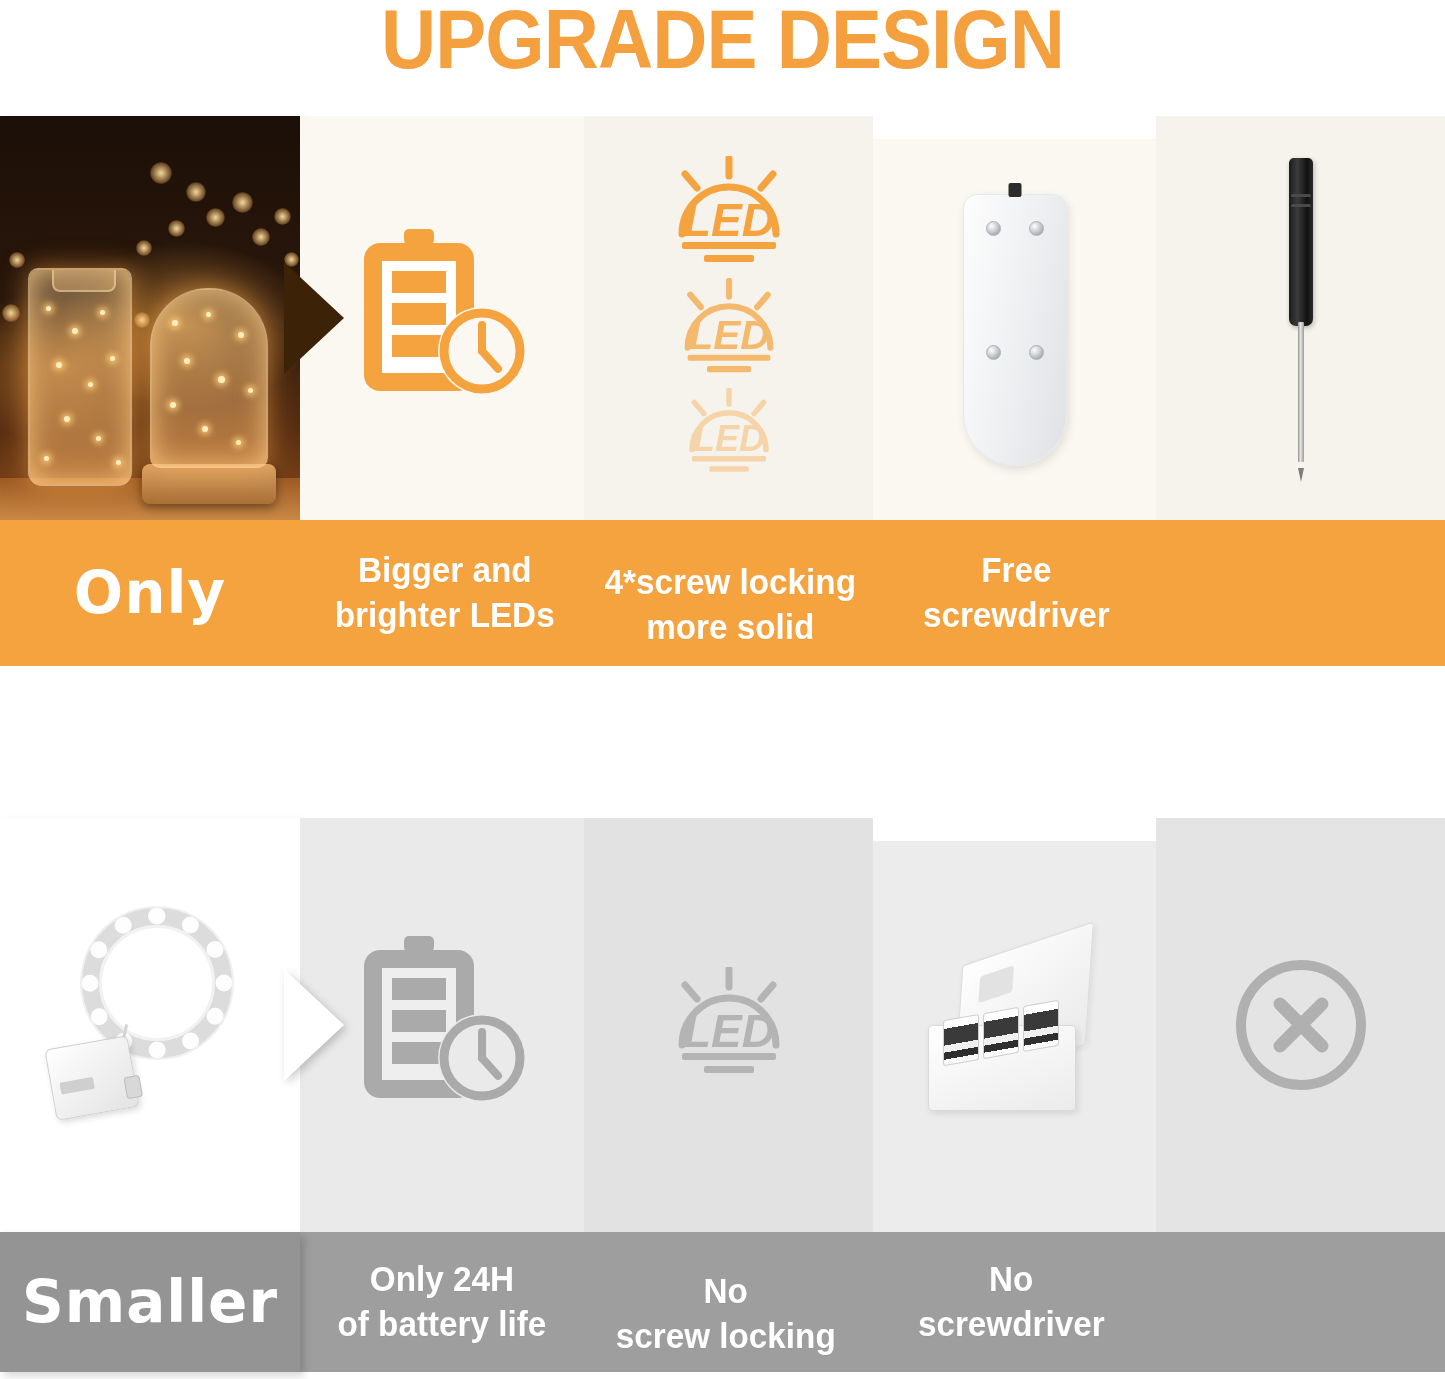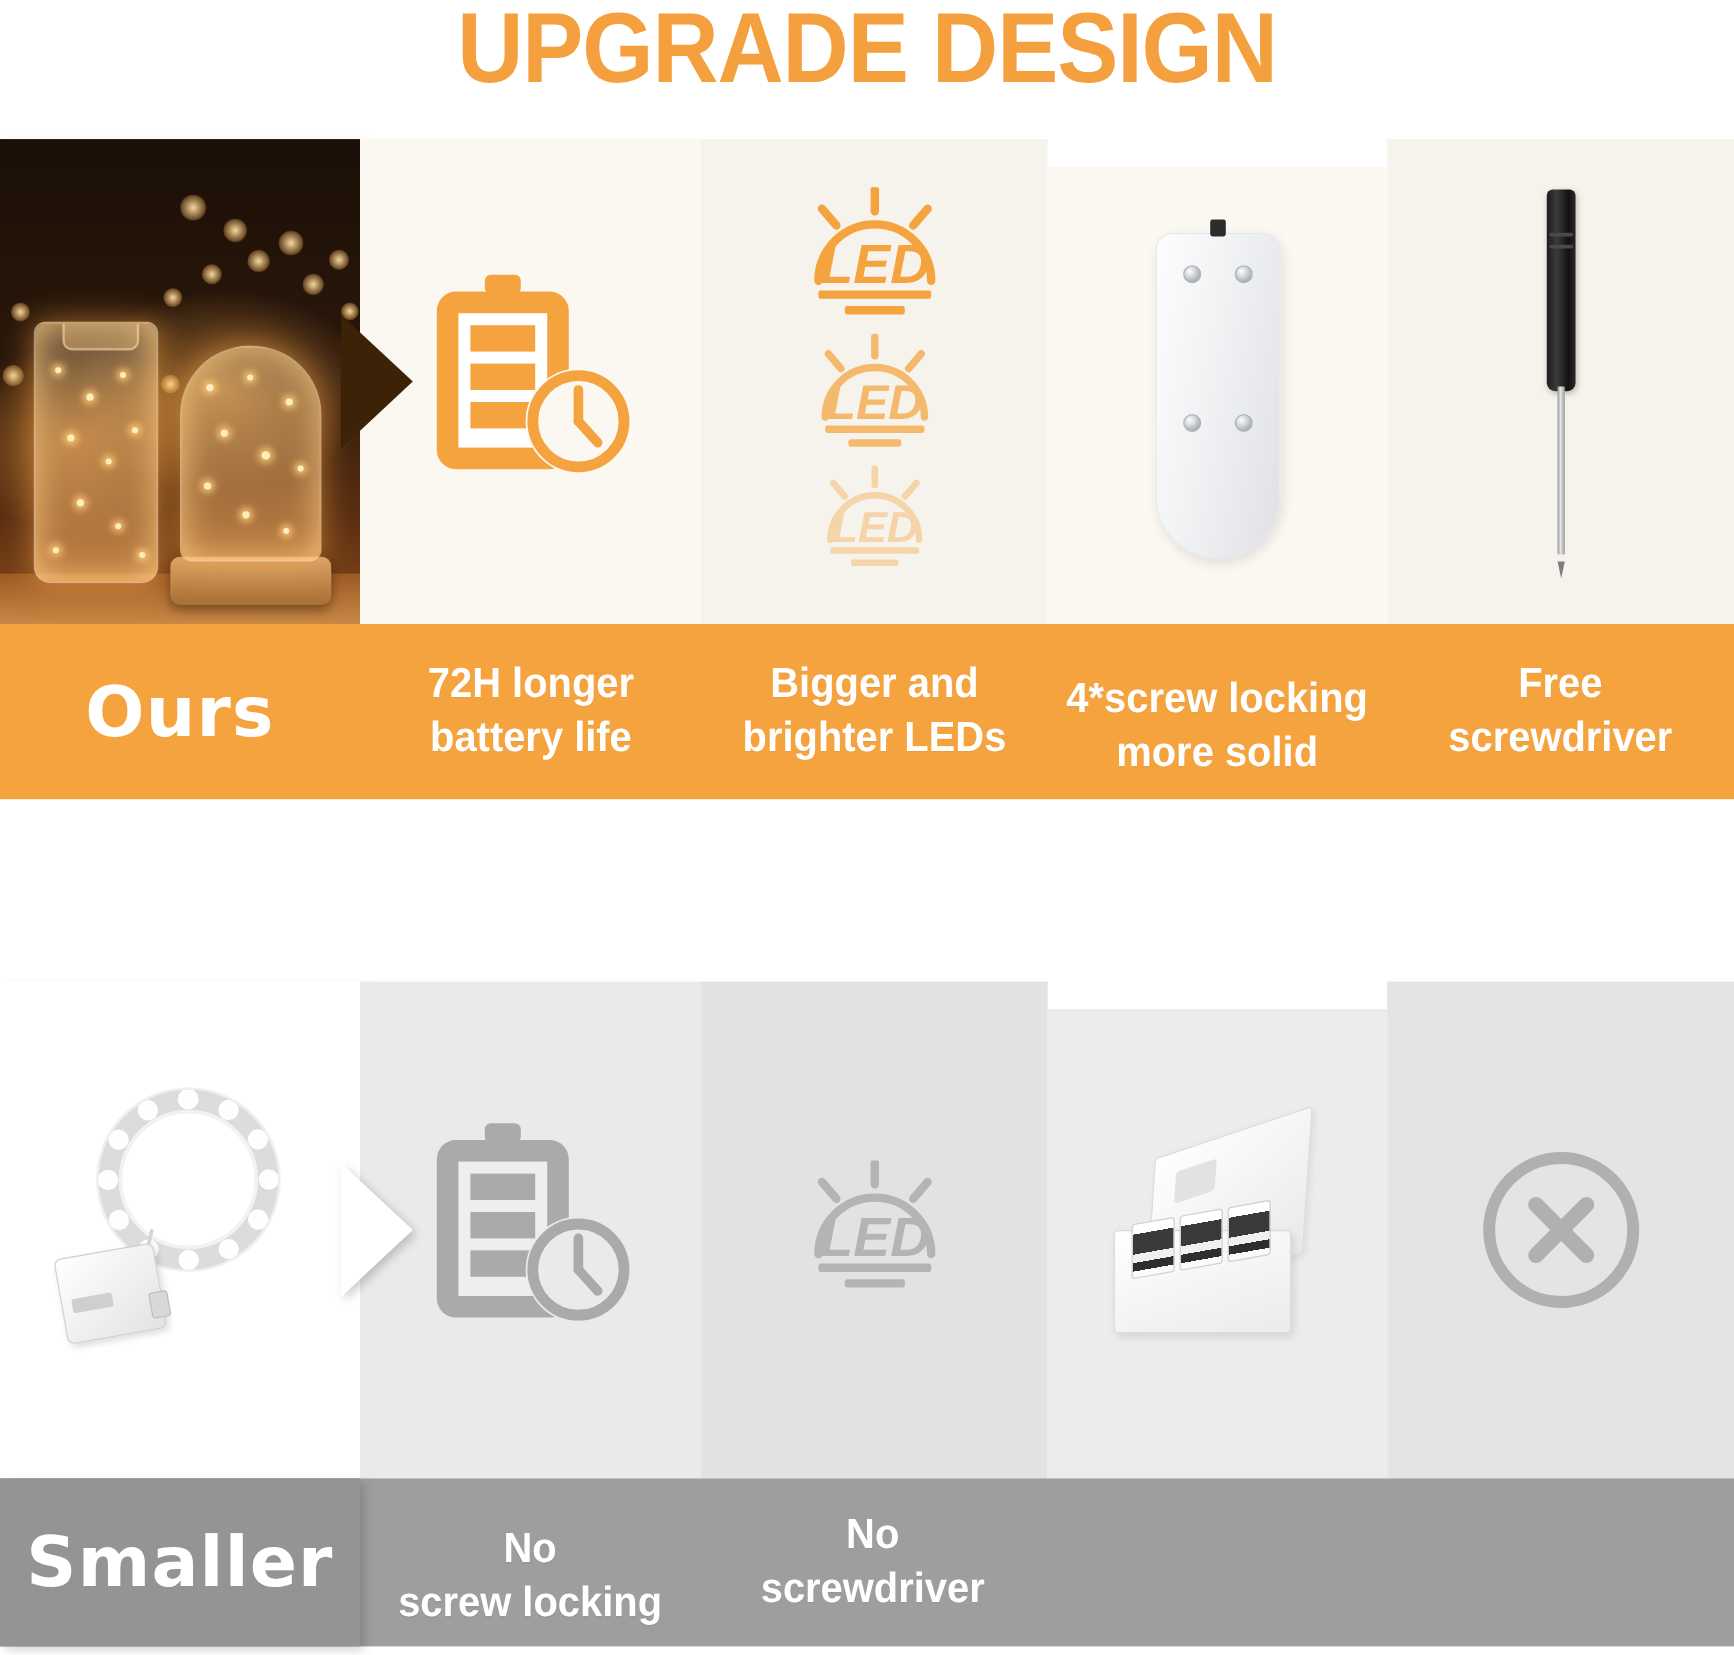--- a/index.html
+++ b/index.html
@@ -391,25 +391,21 @@
       <div class="driver">
         <div class="handle"></div>
         <div class="shaft"></div>
         <div class="tip"></div>
       </div>
     </div>
   </div>
 
   <div class="panel-bar" id="ours-bar">
     <div class="bar-cell col-photo">
-      <span class="brand-text">Ours</span>
-    </div>
-    <div class="bar-cell col-a">
-      <span class="bar-text">72H longer
-battery life</span>
+      <span class="brand-text">Only</span>
     </div>
     <div class="bar-cell col-b">
       <span class="bar-text">Bigger and
 brighter LEDs</span>
     </div>
     <div class="bar-cell col-c">
       <span class="bar-text">4*screw locking
 more solid</span>
     </div>
     <div class="bar-cell col-d">
@@ -485,20 +481,24 @@
           <line x1="96" y1="54" x2="54" y2="96"></line>
         </g>
       </svg>
     </div>
   </div>
 
   <div class="panel-bar" id="others-bar">
     <div class="bar-cell col-photo others-brand-cell">
       <span class="brand-text">Smaller</span>
     </div>
+    <div class="bar-cell col-a">
+      <span class="bar-text">Only 24H
+of battery life</span>
+    </div>
     <div class="bar-cell col-c">
       <span class="bar-text">No
 screw locking</span>
     </div>
     <div class="bar-cell col-d">
       <span class="bar-text">No
 screwdriver</span>
     </div>
   </div>
 

